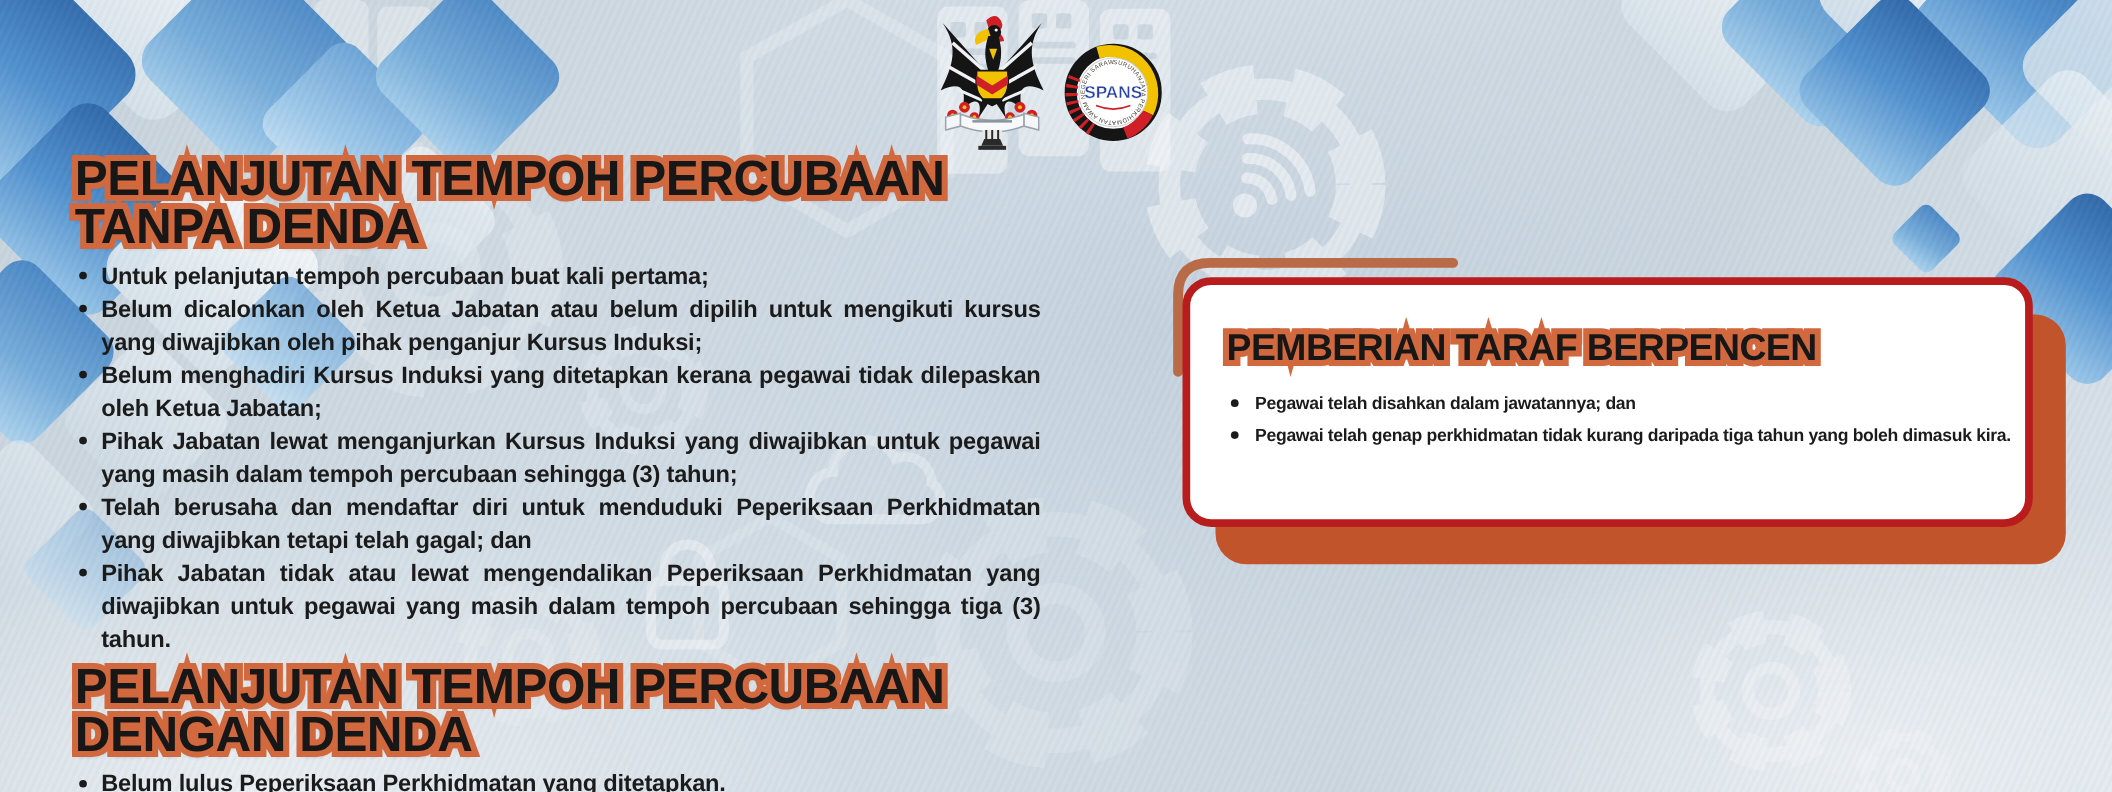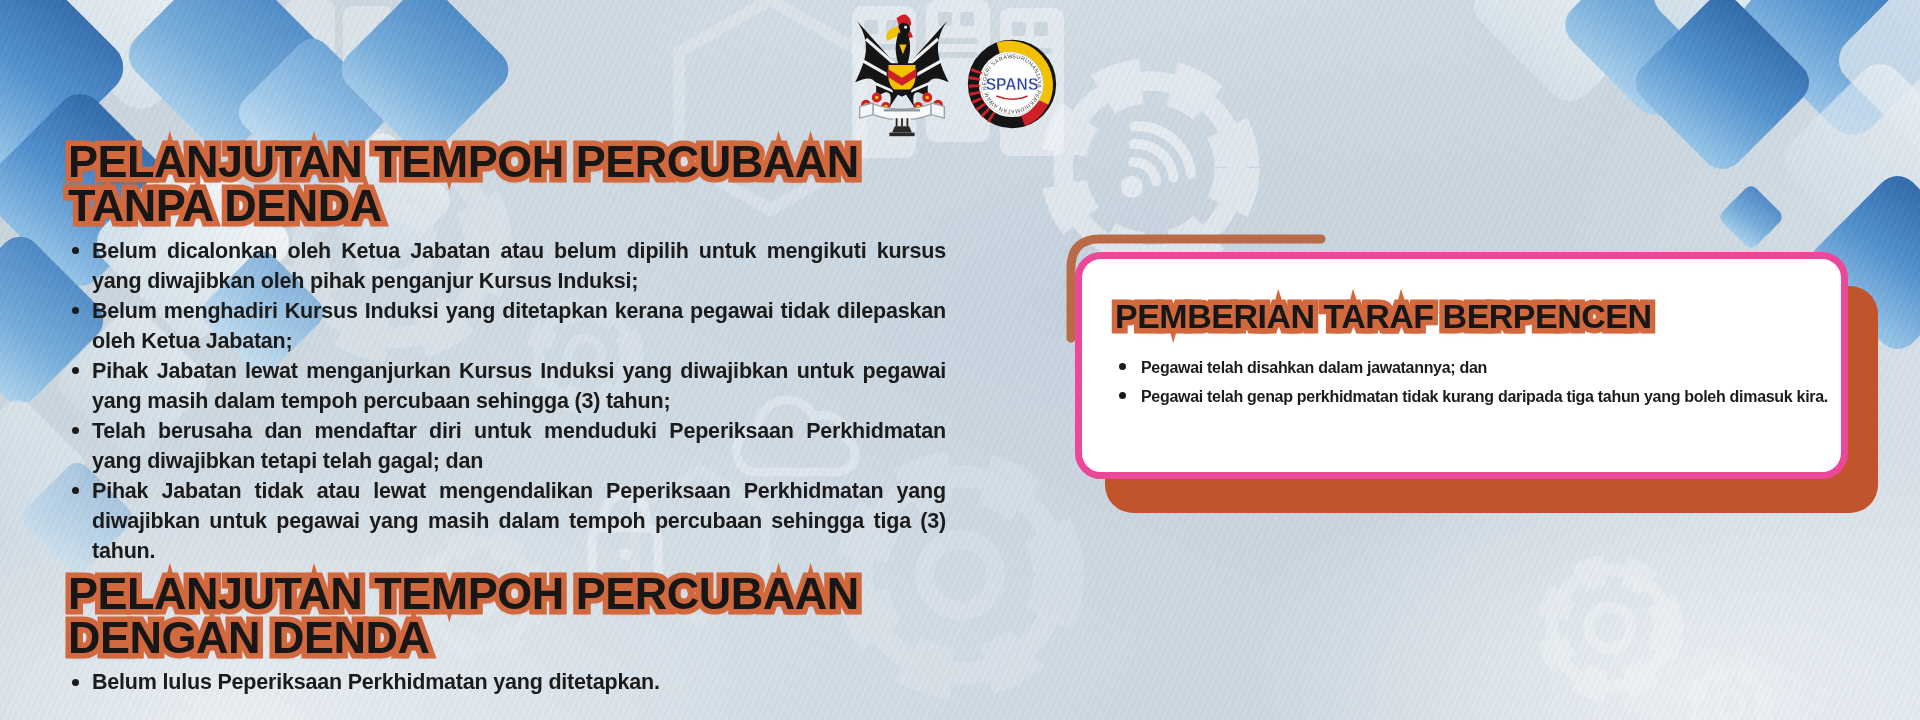--- a/index.html
+++ b/index.html
@@ -50,21 +50,21 @@
   ul.blist li::before{content:"";position:absolute;left:4px;top:11px;width:7px;height:7px;border-radius:50%;background:#1b1b1b;}
   .justify li{text-align:justify;}
   .sec2{margin-top:6px;}
   ul.blist.tight li{line-height:29px;}
 
   
   .card-decor{position:absolute;left:1064px;top:233px;z-index:2;}
   .card-shadow{position:absolute;left:1105px;top:286px;width:773px;height:227px;border-radius:28px;background:#c2542b;z-index:2;}
   .card{
     position:absolute;left:1075px;top:252px;width:773px;height:227px;
-    box-sizing:border-box;background:#ffffff;border:7px solid #ec4899;border-radius:26px;
+    box-sizing:border-box;background:#ffffff;border:7px solid #b91c1c;border-radius:26px;
     padding:36px 14px 0 33px;z-index:3;
   }
   .card h2{font-size:34px;line-height:42px;}
   .card ul.blist{margin-top:16px;}
   .card ul.blist li{font-size:16px;line-height:29px;width:694px;padding-left:26px;letter-spacing:-0.3px;}
   .card ul.blist li::before{top:10px;}
 
   
   .crest{position:absolute;left:848px;top:10px;z-index:2;}
   .spans{position:absolute;left:966px;top:38px;z-index:2;}
@@ -218,20 +218,21 @@
       <textPath href="#ringpath">SURUHANJAYA PERKHIDMATAN AWAM NEGERI SARAWAK</textPath>
     </text>
     <text x="50" y="56" text-anchor="middle" font-family="Liberation Sans, sans-serif" font-weight="bold" font-size="17" fill="#2742a6" stroke="#ffffff" stroke-width="0.4">SPANS</text>
     <path d="M 33 63 q 17 7 34 0" fill="none" stroke="#cf2027" stroke-width="1.6"></path>
   </svg>
 
   <div class="left-col">
     <section>
       <h1 class="outlined" data-text="PELANJUTAN TEMPOH PERCUBAAN TANPA DENDA">PELANJUTAN TEMPOH PERCUBAAN TANPA DENDA</h1>
       <ul class="blist justify">
+        <li>Untuk pelanjutan tempoh percubaan buat kali pertama;</li>
         <li>Belum dicalonkan oleh Ketua Jabatan atau belum dipilih untuk mengikuti kursus yang diwajibkan oleh pihak penganjur Kursus Induksi;</li>
         <li>Belum menghadiri Kursus Induksi yang ditetapkan kerana pegawai tidak dilepaskan oleh Ketua Jabatan;</li>
         <li>Pihak Jabatan lewat menganjurkan Kursus Induksi yang diwajibkan untuk pegawai yang masih dalam tempoh percubaan sehingga (3) tahun;</li>
         <li>Telah berusaha dan mendaftar diri untuk menduduki Peperiksaan Perkhidmatan yang diwajibkan tetapi telah gagal; dan</li>
         <li>Pihak Jabatan tidak atau lewat mengendalikan Peperiksaan Perkhidmatan yang diwajibkan untuk pegawai yang masih dalam tempoh percubaan sehingga tiga (3) tahun.</li>
       </ul>
     </section>
     <section class="sec2">
       <h1 class="outlined" data-text="PELANJUTAN TEMPOH PERCUBAAN DENGAN DENDA">PELANJUTAN TEMPOH PERCUBAAN DENGAN DENDA</h1>
       <ul class="blist tight">

